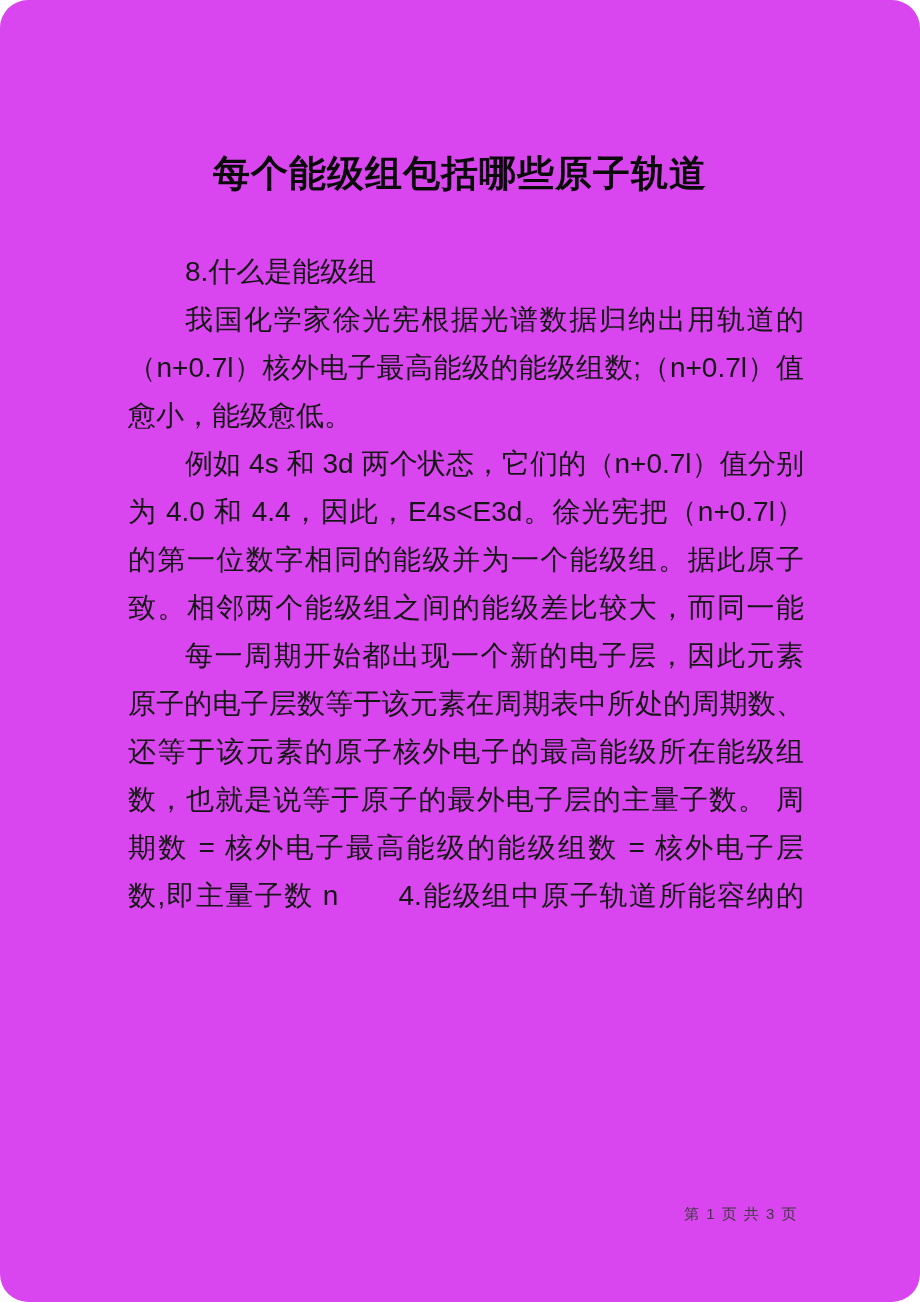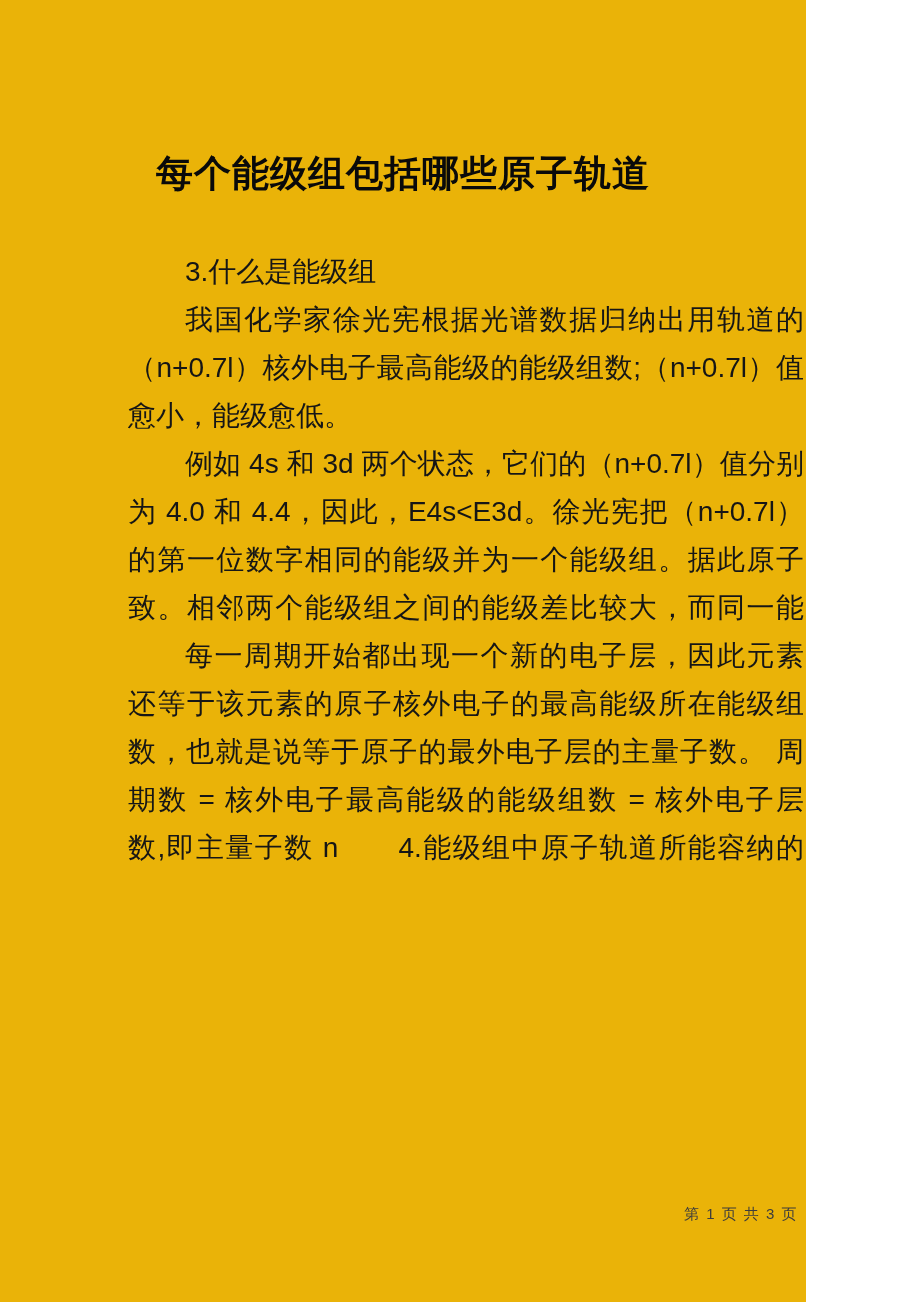--- a/index.html
+++ b/index.html
@@ -2,26 +2,27 @@
 <html><head>
 <meta charset="utf-8">
 <style>
   html, body {
     margin: 0;
     padding: 0;
     background: #ffffff;
   }
   .page {
     position: relative;
-    width: 806px;
+    width: 920px;
     height: 1302px;
-    background: #eab308;
+    background: #d946ef;
     overflow: hidden;
     font-family: "Liberation Sans", "DejaVu Sans", sans-serif;
     color: #161616;
+    border-radius: 28px;
   }
   .doc-title {
     position: absolute;
     top: 124px;
     left: 0;
     width: 100%;
     text-align: center;
     font-family: "Liberation Serif", "DejaVu Serif", serif;
     font-size: 37px;
     font-weight: 700;
@@ -62,29 +63,30 @@
   }
 </style>
 </head>
 <body>
 
 <div class="page">
 
   <h1 class="doc-title">每个能级组包括哪些原子轨道</h1>
 
   <div class="doc-body">
-    <div class="ln indent para-end">3.什么是能级组</div>
+    <div class="ln indent para-end">8.什么是能级组</div>
     <div class="ln indent">我国化学家徐光宪根据光谱数据归纳出用轨道的</div>
     <div class="ln">（n+0.7l）核外电子最高能级的能级组数;（n+0.7l）值</div>
     <div class="ln para-end">愈小，能级愈低。</div>
     <div class="ln indent">例如 4s 和 3d 两个状态，它们的（n+0.7l）值分别</div>
     <div class="ln">为 4.0 和 4.4，因此，E4s&lt;E3d。徐光宪把（n+0.7l）值</div>
     <div class="ln">的第一位数字相同的能级并为一个能级组。据此原子</div>
     <div class="ln">致。相邻两个能级组之间的能级差比较大，而同一能</div>
     <div class="ln indent">每一周期开始都出现一个新的电子层，因此元素</div>
+    <div class="ln">原子的电子层数等于该元素在周期表中所处的周期数、</div>
     <div class="ln">还等于该元素的原子核外电子的最高能级所在能级组</div>
     <div class="ln">数，也就是说等于原子的最外电子层的主量子数。 周</div>
     <div class="ln">期数 = 核外电子最高能级的能级组数 = 核外电子层</div>
     <div class="ln">数,即主量子数 n　　4.能级组中原子轨道所能容纳的</div>
   </div>
 
   <div class="doc-footer">第 1 页 共 3 页</div>
 
 </div>
 

